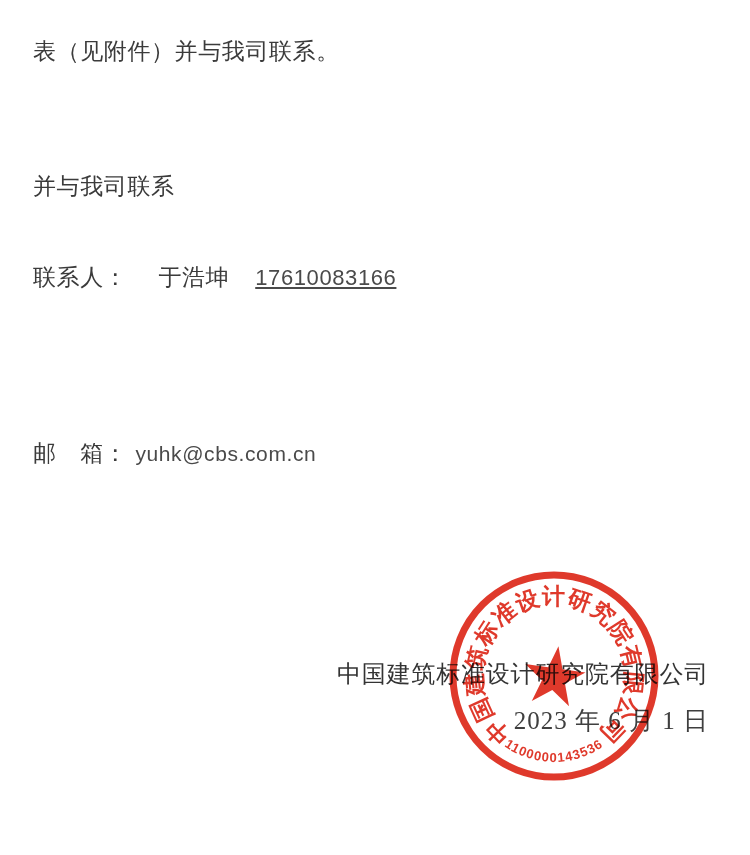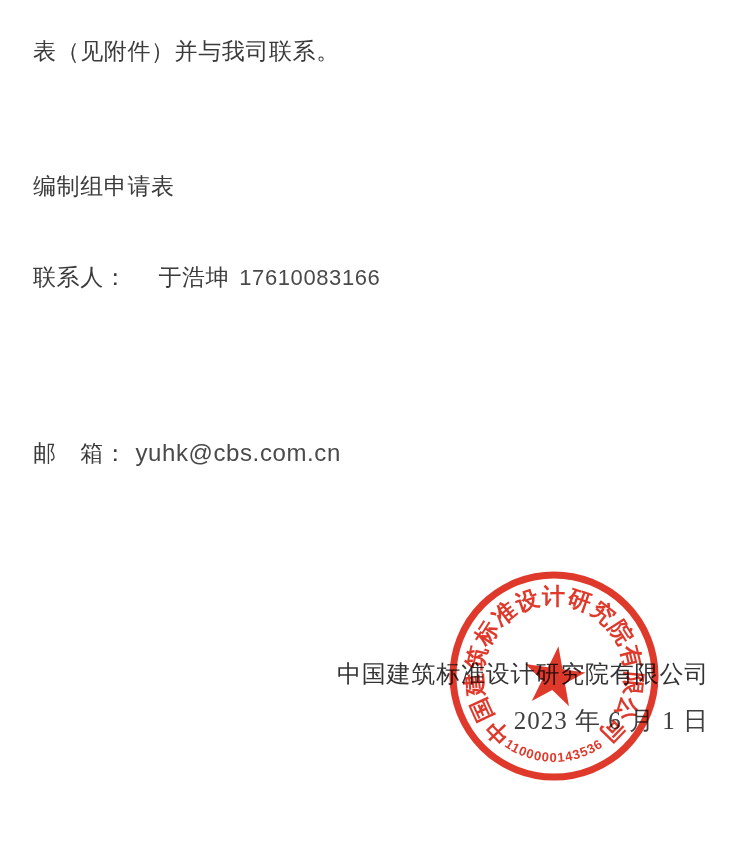--- a/index.html
+++ b/index.html
@@ -23,22 +23,22 @@
   .sans {
     font-family: "Liberation Sans", "DejaVu Sans", sans-serif;
     color: #4a4a4a;
   }
   .line-body      { left: 33px; top: 36px; }
   .line-attach1   { left: 33px; top: 126px; }
   .line-attach2   { left: 33px; top: 171px; }
   .line-contact   { left: 33px; top: 262px; }
   .line-email     { left: 33px; top: 438px; }
   .contact-name   { margin-left: 31px; }
-  .contact-phone  { margin-left: 10px; font-size: 22px; }
-  .email-address  { margin-left: 8px; font-size: 24px; }
+  .contact-phone  { margin-left: 26px; font-size: 22px; text-decoration: underline; }
+  .email-address  { margin-left: 8px; font-size: 21px; }
   .line-company {
     right: 41px; top: 658px;
     font-size: 24px; letter-spacing: 0.8px;
     color: #333333;
   }
   .line-date {
     right: 41px; top: 704px;
     font-size: 24px; letter-spacing: 1px;
     color: #3f3f3f;
   }
@@ -66,21 +66,21 @@
   }
 </style>
 </head>
 <body>
 
 <div class="page">
 
   <div class="txt line-body">表（见附件）并与我司联系。</div>
 
 
-  <div class="txt line-attach2">编制组申请表</div>
+  <div class="txt line-attach2">并与我司联系</div>
 
   <div class="txt line-contact">
     <span>联系人：</span><span class="contact-name">于浩坤</span><span class="sans contact-phone">17610083166</span>
   </div>
 
   <div class="txt line-email">
     <span>邮　箱：</span><span class="sans email-address">yuhk@cbs.com.cn</span>
   </div>
 
   <div class="txt line-company">中国建筑标准设计研究院有限公司</div>

